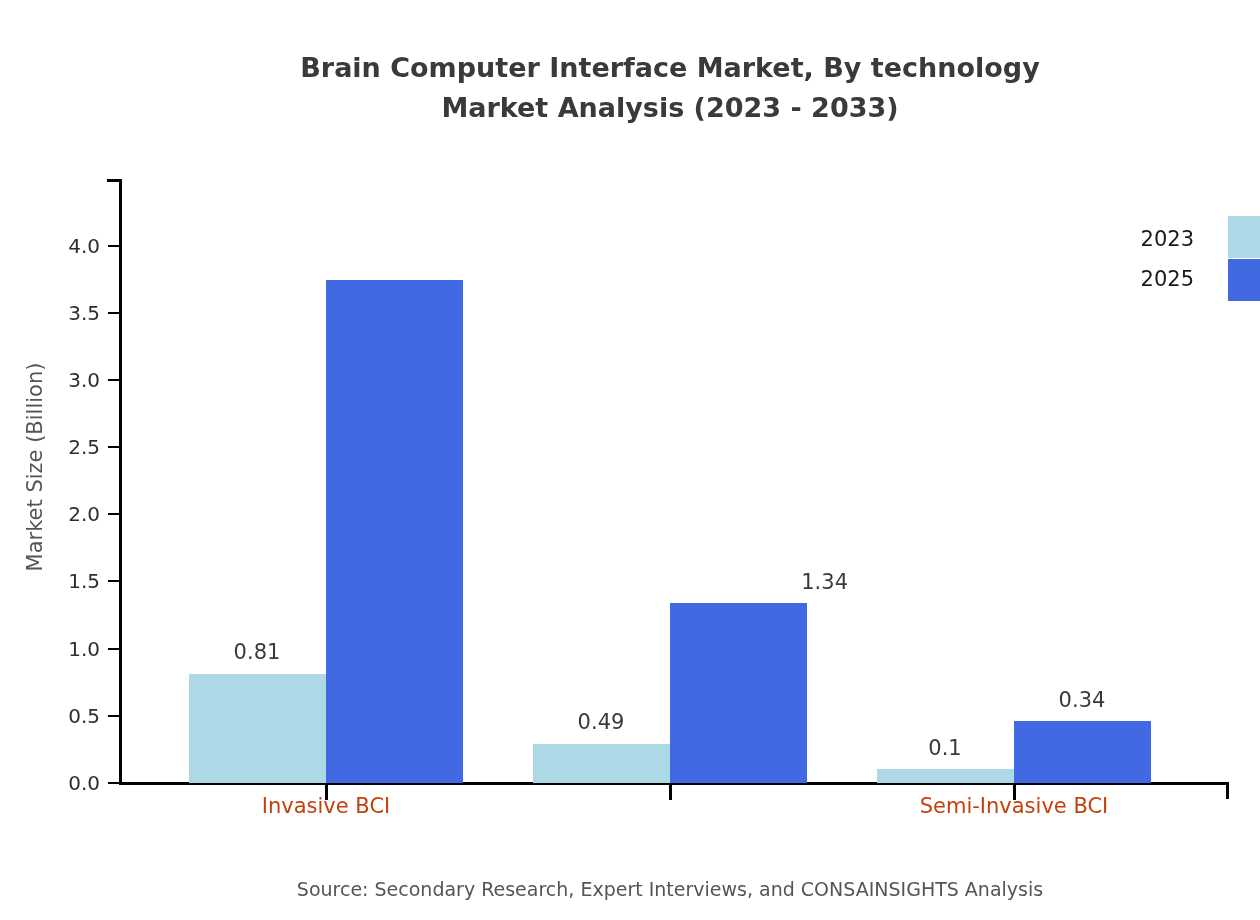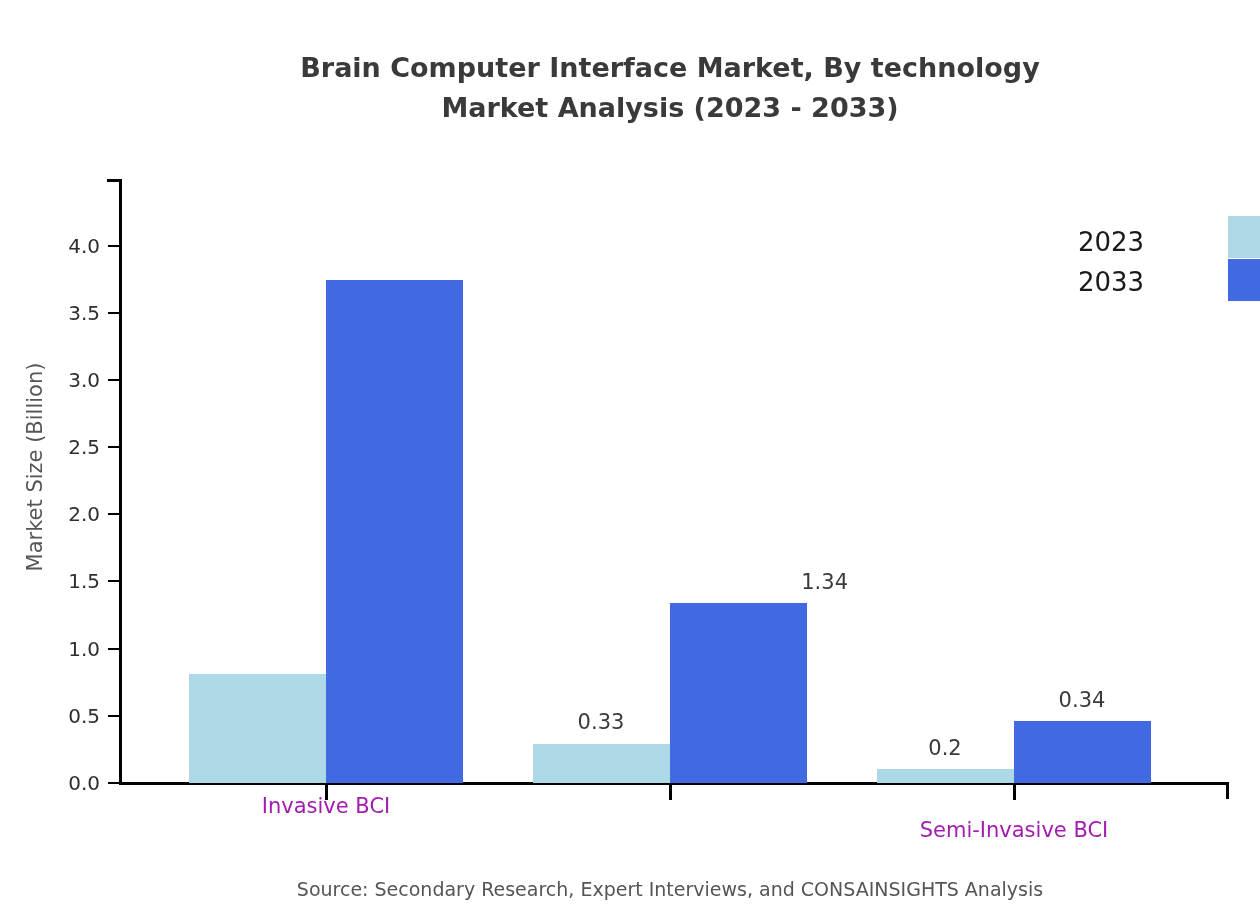--- a/index.html
+++ b/index.html
@@ -92,21 +92,21 @@
     width: 3px;
     height: 15px;
     background: #000000;
   }
   .xtick-label {
     position: absolute;
     top: 794px;
     width: 300px;
     text-align: center;
     font-size: 21px;
-    color: #a21caf;
+    color: #c2410c;
   }
 
   #ylabel {
     position: absolute;
     left: -225px;
     top: 455px;
     width: 520px;
     text-align: center;
     font-size: 21px;
     color: #555555;
@@ -131,22 +131,22 @@
   .legend-swatch {
     position: absolute;
     left: 1228px;
     width: 46px;
     height: 42px;
   }
   .legend-label {
     position: absolute;
     left: 1028px;
     width: 166px;
-    text-align: center;
-    font-size: 26px;
+    text-align: right;
+    font-size: 21px;
     color: #1a1a1a;
   }
 
   
   #source-note {
     position: absolute;
     left: 0;
     top: 878px;
     width: 1340px;
     text-align: center;
@@ -187,35 +187,36 @@
   <div class="ytick-label" style="top:370px;">3.0</div>
   <div class="ytick-mark" style="top:312px;"></div>
   <div class="ytick-label" style="top:303px;">3.5</div>
   <div class="ytick-mark" style="top:245px;"></div>
   <div class="ytick-label" style="top:236px;">4.0</div>
 
   <div class="xtick-mark" style="left:325px;"></div>
   <div class="xtick-label" style="left:176px;">Invasive BCI</div>
   <div class="xtick-mark" style="left:669px;"></div>
   <div class="xtick-mark" style="left:1013px;"></div>
-  <div class="xtick-label" style="left:864px;margin-top:24px;">Semi-Invasive BCI</div>
+  <div class="xtick-label" style="left:864px;">Semi-Invasive BCI</div>
 
   <div class="bar" style="left:189px; width:137px; height:109px; background:#ADD8E6;"></div>
+  <div class="bar-label" style="left:147px; top:640px;">0.81</div>
   <div class="bar" style="left:326px; width:137px; height:503px; background:#4169E1;"></div>
 
   <div class="bar" style="left:533px; width:137px; height:39px; background:#ADD8E6;"></div>
-  <div class="bar-label" style="left:491px; top:710px;">0.33</div>
+  <div class="bar-label" style="left:491px; top:710px;">0.49</div>
   <div class="bar" style="left:670px; width:137px; height:180px; background:#4169E1;"></div>
   <div class="bar-label" style="left:628px; top:570px;text-align:right;">1.34</div>
 
   <div class="bar" style="left:877px; width:137px; height:14px; background:#ADD8E6;"></div>
-  <div class="bar-label" style="left:835px; top:736px;">0.2</div>
+  <div class="bar-label" style="left:835px; top:736px;">0.1</div>
   <div class="bar" style="left:1014px; width:137px; height:62px; background:#4169E1;"></div>
   <div class="bar-label" style="left:972px; top:688px;">0.34</div>
 
   <div class="legend-swatch" style="top:216px; background:#ADD8E6;"></div>
   <div class="legend-label" style="top:227px;">2023</div>
   <div class="legend-swatch" style="top:259px; background:#4169E1;"></div>
-  <div class="legend-label" style="top:267px;">2033</div>
+  <div class="legend-label" style="top:267px;">2025</div>
 
   <div id="source-note">Source: Secondary Research, Expert Interviews, and CONSAINSIGHTS Analysis</div>
 
 </div>
 
 </body></html>

